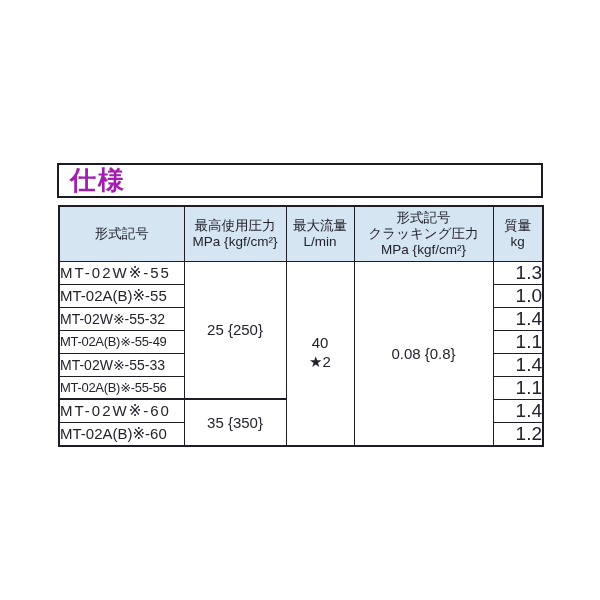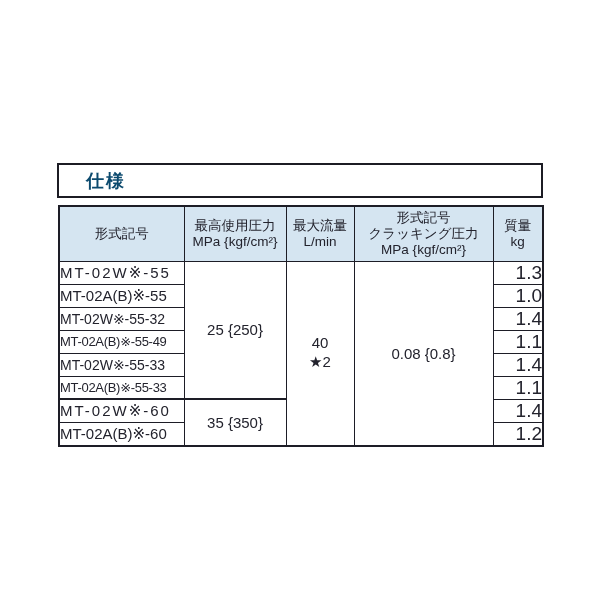--- a/index.html
+++ b/index.html
@@ -24,25 +24,25 @@
     top: 163px;
     width: 471px;
     height: 31px;
     border: 2px solid #1c1c24;
     display: flex;
     align-items: center;
     padding-left: 11px;
     background: #ffffff;
   }
   .title-box h1 {
-    margin: 16px;
-    font-size: 18px;
+    margin: 0;
+    font-size: 26px;
     font-weight: bold;
     letter-spacing: 2px;
-    color: #0c4a6e;
+    color: #a21caf;
   }
 
   
   .spec-table-wrap {
     position: absolute;
     left: 58px;
     top: 205px;
   }
   table.spec {
     border-collapse: collapse;
@@ -178,21 +178,21 @@
         </tr>
         <tr>
           <td class="cell-code">MT-02A(B)※-55-49</td>
           <td class="cell-mass">1.1</td>
         </tr>
         <tr>
           <td class="cell-code">MT-02W※-55-33</td>
           <td class="cell-mass">1.4</td>
         </tr>
         <tr>
-          <td class="cell-code">MT-02A(B)※-55-33</td>
+          <td class="cell-code">MT-02A(B)※-55-56</td>
           <td class="cell-mass">1.1</td>
         </tr>
         <tr class="grp-start">
           <td class="cell-code">MT-02W※-60</td>
           <td class="cell-pressure" rowspan="2">35 {350}</td>
           <td class="cell-mass">1.4</td>
         </tr>
         <tr>
           <td class="cell-code">MT-02A(B)※-60</td>
           <td class="cell-mass">1.2</td>

